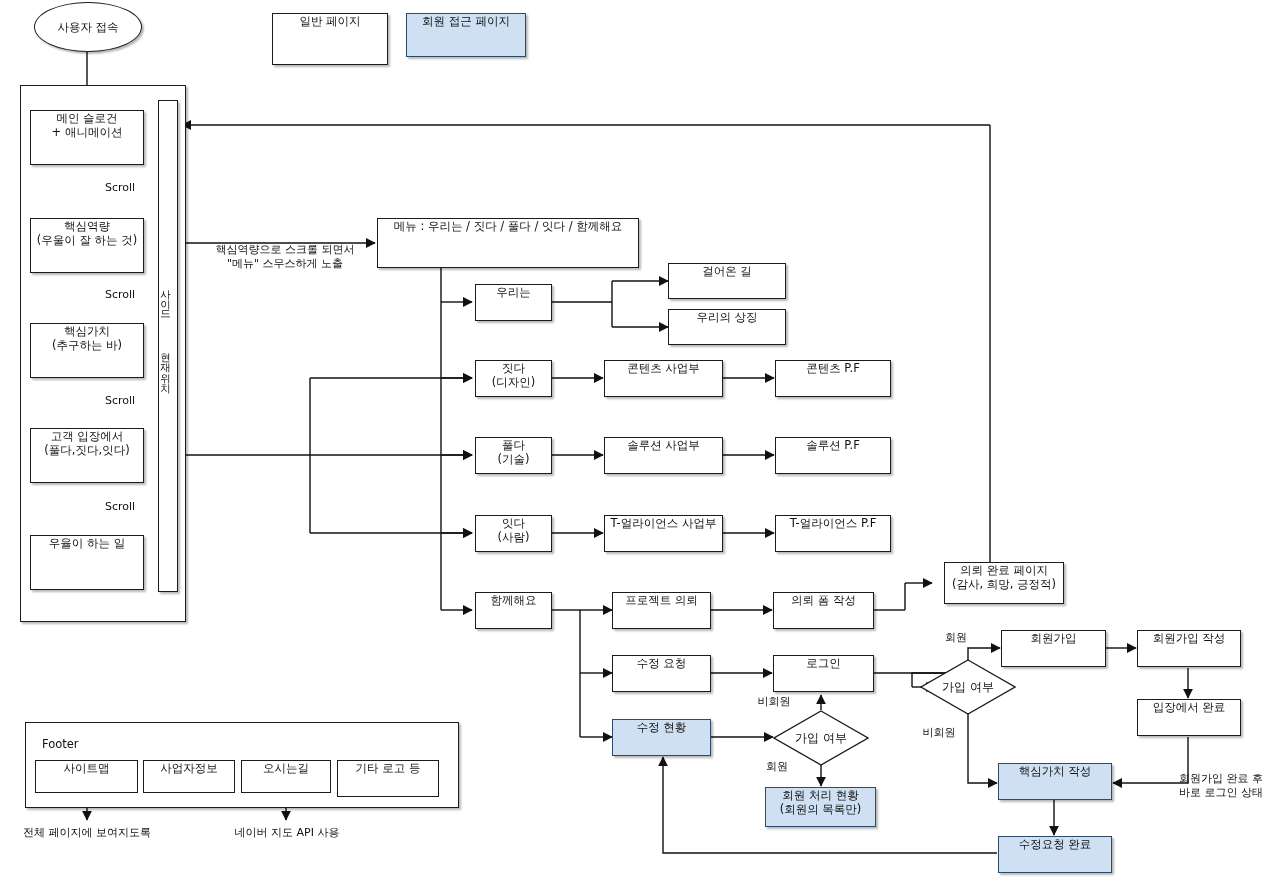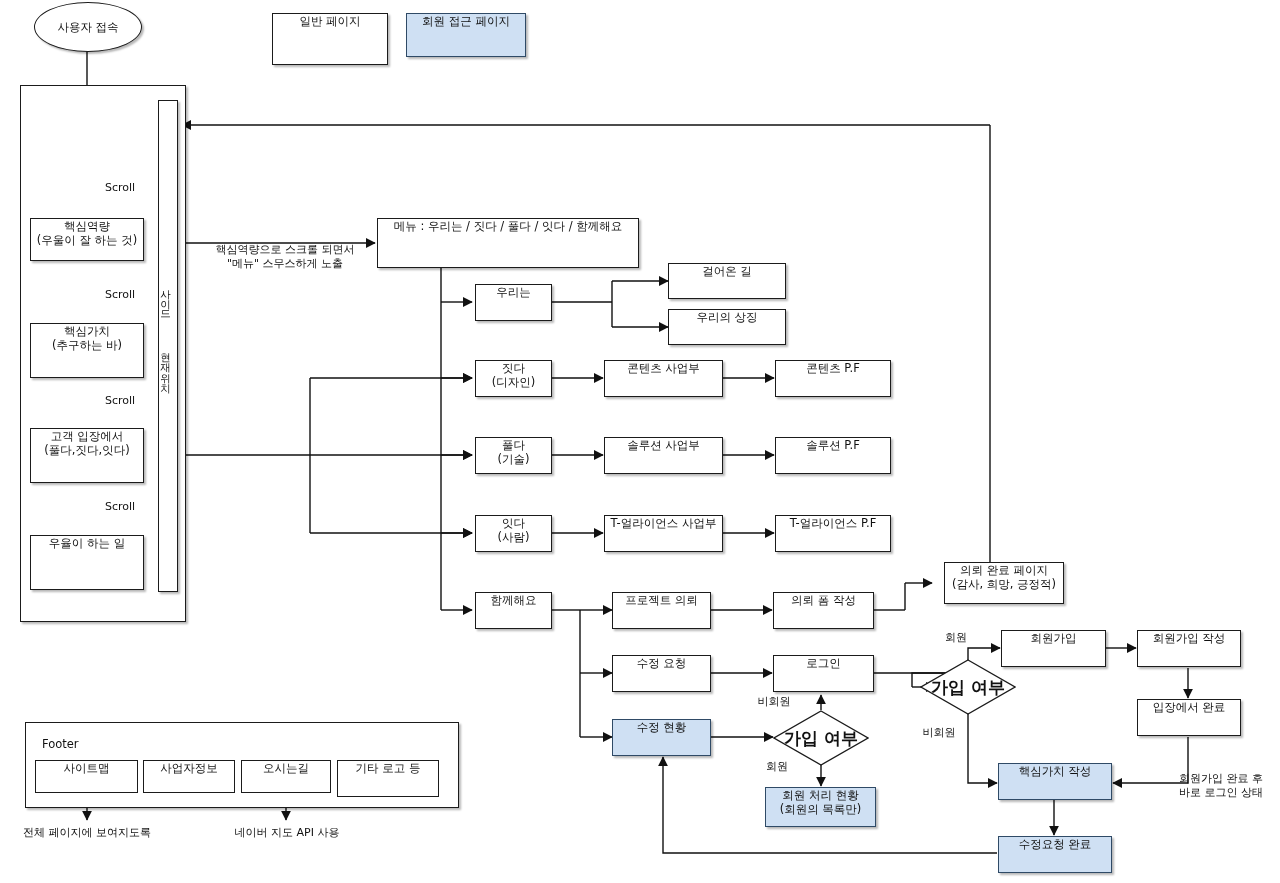--- a/index.html
+++ b/index.html
@@ -23,21 +23,21 @@
              box-shadow:2px 2px 2px rgba(0,0,0,.28);}
   .ellipse{position:absolute;box-sizing:border-box;
            border:1.3px solid #1b1b1b;background:#fff;border-radius:50%;
            display:flex;align-items:center;justify-content:center;
            font-size:11.5px;color:#111;
            box-shadow:2px 2px 2px rgba(0,0,0,.28);}
   .diamond{position:absolute;box-sizing:border-box;}
   .diamond .dshape{position:absolute;left:0;top:0;width:100%;height:100%;}
   .diamond .dlabel{position:absolute;left:0;top:0;width:100%;height:100%;
                    display:flex;align-items:center;justify-content:center;
-                   font-size:17px;color:#111;font-weight:bold;}
+                   font-size:12px;color:#111;}
   
   .txt{position:absolute;font-size:11px;color:#111;line-height:1.3;
        text-align:center;white-space:pre-line;}
   .txt.left{text-align:left;}
   .vtext{position:absolute;font-size:10.5px;color:#111;
          writing-mode:vertical-rl;text-orientation:upright;
          line-height:1.05;letter-spacing:0px;}
   .footer-label{position:absolute;font-size:11.5px;color:#111;}
   .sidestrip{position:absolute;box-sizing:border-box;
              border:1.3px solid #1b1b1b;background:#fff;
@@ -148,23 +148,27 @@
 
   <div class="ellipse" style="left:34px;top:2px;width:108px;height:50px;">
     <span>사용자 접속</span>
   </div>
 
   <div class="container" style="left:20px;top:85px;width:166px;height:537px;"></div>
   <div class="sidestrip" style="left:158px;top:100px;width:20px;height:492px;"></div>
   <div class="vtext" style="left:160px;top:282px;height:52px;">사이드</div>
   <div class="vtext" style="left:160px;top:345px;height:62px;">현재위치</div>
 
+  <div class="node" style="left:30px;top:110px;width:114px;height:55px;">
+    <span>메인 슬로건
++ 애니메이션</span>
+  </div>
   <div class="txt" style="left:92px;top:181px;width:56px;">Scroll</div>
 
-  <div class="node" style="left:30px;top:218px;width:114px;height:43px;">
+  <div class="node" style="left:30px;top:218px;width:114px;height:55px;">
     <span>핵심역량
 (우울이 잘 하는 것)</span>
   </div>
   <div class="txt" style="left:92px;top:288px;width:56px;">Scroll</div>
 
   <div class="node" style="left:30px;top:323px;width:114px;height:55px;">
     <span>핵심가치
 (추구하는 바)</span>
   </div>
   <div class="txt" style="left:92px;top:394px;width:56px;">Scroll</div>

